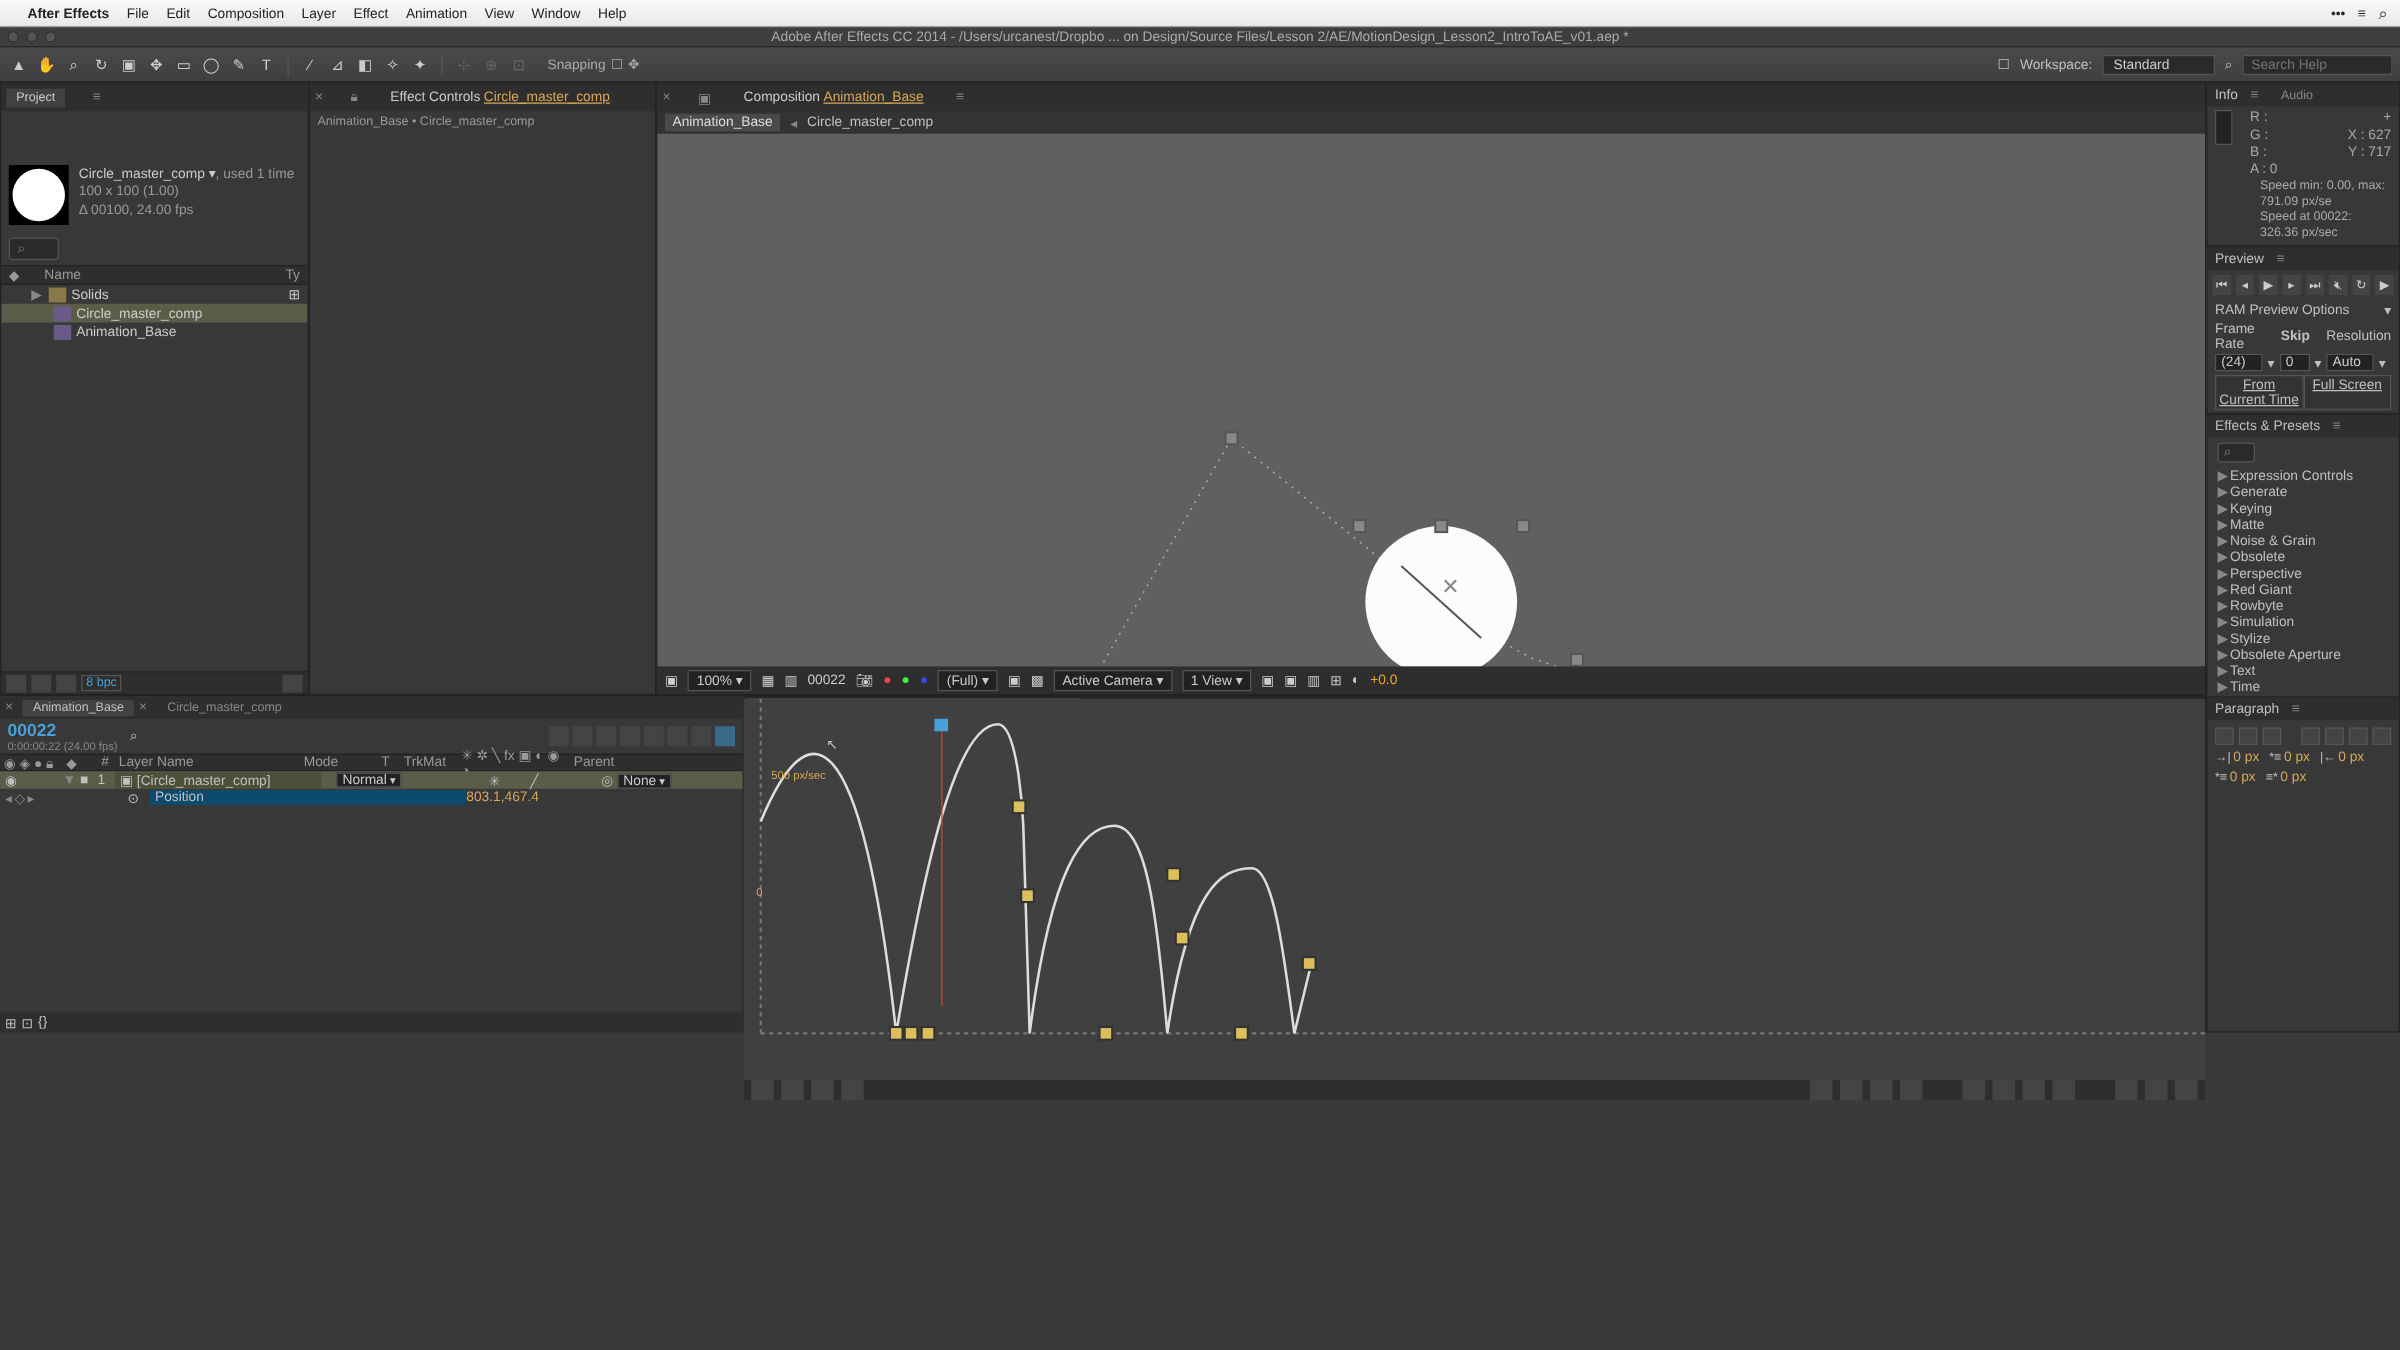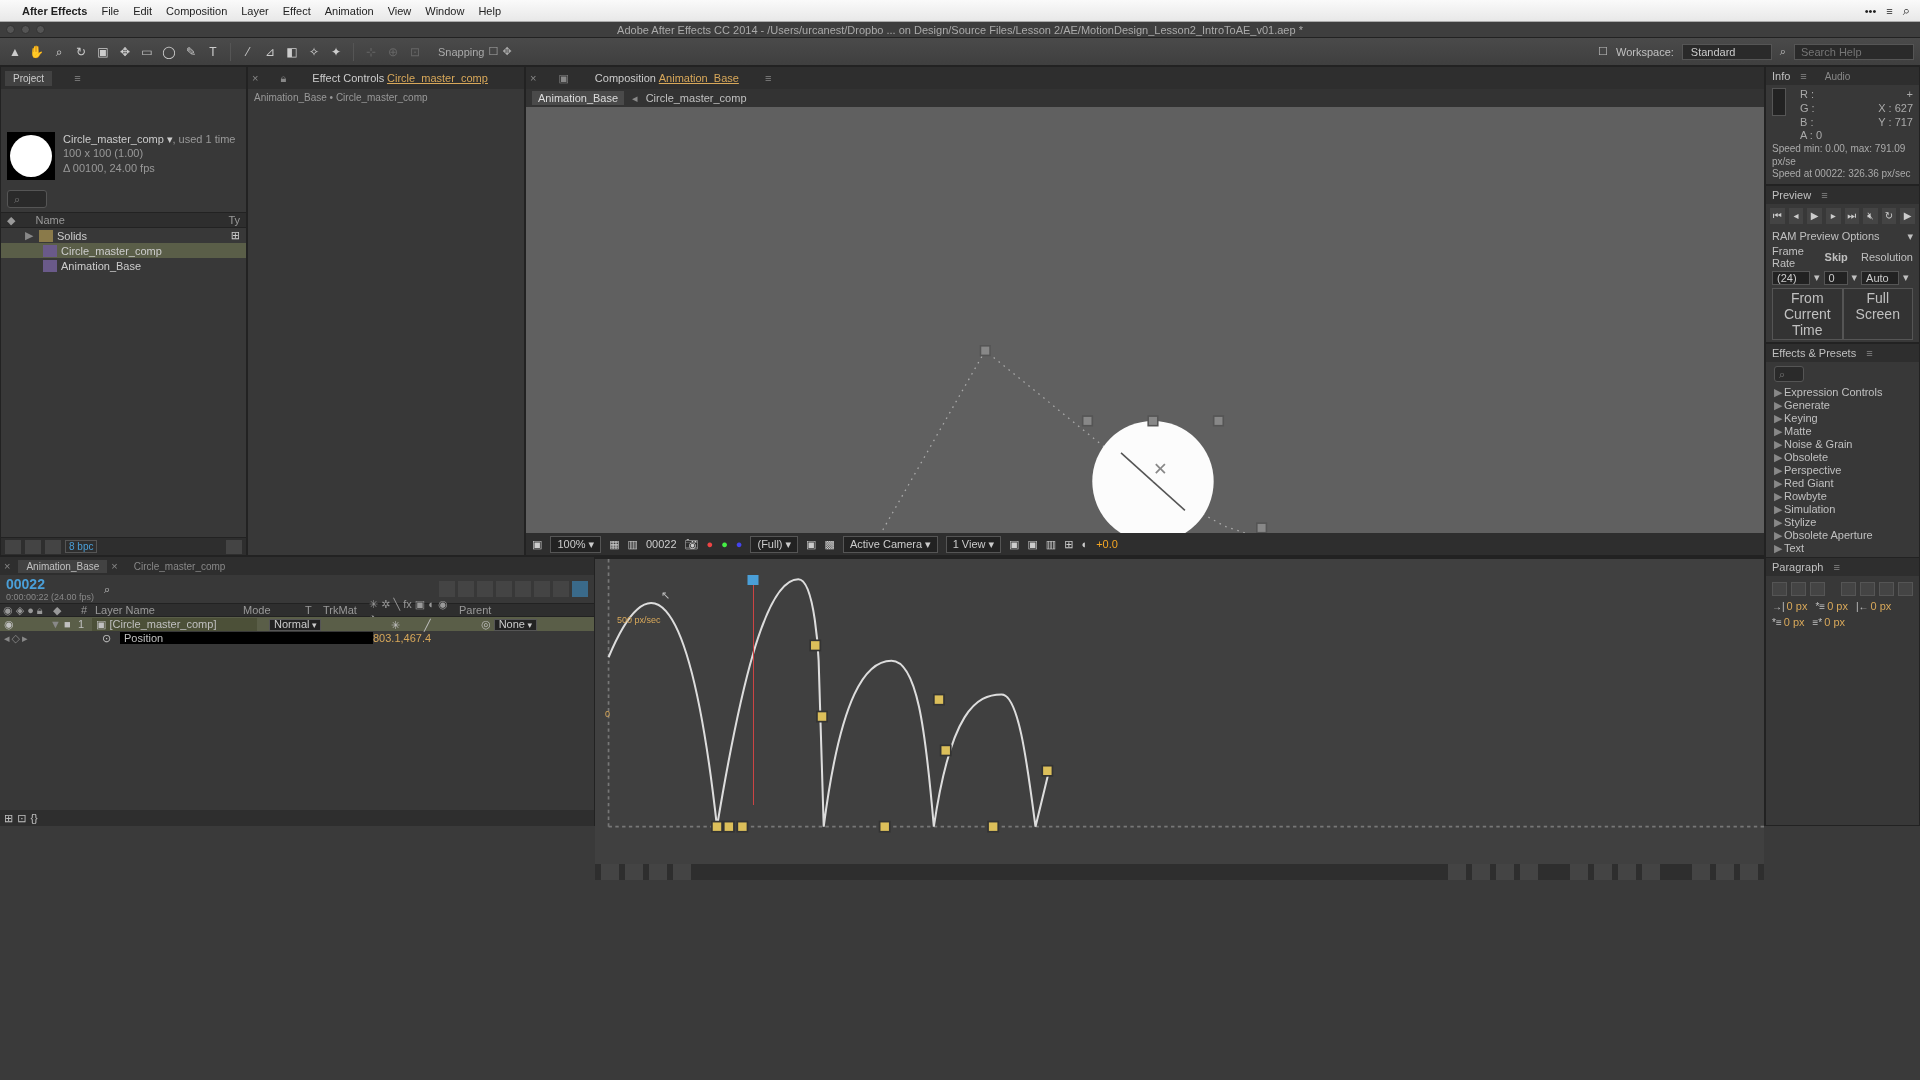--- a/index.html
+++ b/index.html
@@ -72,28 +72,28 @@
 .comp-footer .sel { background: #222; padding: 1px 6px; border: 1px solid #555; }
 .comp-footer .exp { color: #f5a623; }
 
 
 .right-side { width: 155px; display: flex; flex-direction: column; }
 .right-panel { background: #383838; border: 1px solid #222; }
 .right-panel-head { height: 18px; background: #2e2e2e; display: flex; align-items: center; padding: 0 6px; gap: 10px; font-size: 10px; }
 .info-body { padding: 3px 6px; font-size: 10px; line-height: 1.25; color: #aaa; }
 .info-grid { display: flex; gap: 14px; }
 .info-col { }
-.info-speed { font-size: 10px; }
+.info-speed { font-size: 10px; margin-left: 36px; }
 .preview-ctrls { display: flex; justify-content: center; gap: 4px; padding: 4px; }
 .preview-ctrls .pc { width: 18px; height: 16px; background: #444; color: #ccc; display: flex; align-items: center; justify-content: center; font-size: 10px; }
 .ram-opts { padding: 2px 6px; font-size: 10px; }
 .ram-row { display: flex; gap: 4px; align-items: center; margin-top: 2px; }
 .ram-sel { background: #222; border: 1px solid #555; padding: 0 4px; color: #ccc; width: 38px; }
 .ram-btns { display: flex; margin-top: 3px; }
-.ram-btn { flex: 1; background: #333; border: 1px solid #555; padding: 1px 2px; text-align: center; font-size: 14px; }
+.ram-btn { flex: 1; background: #333; border: 1px solid #555; padding: 1px 2px; text-align: center; font-size: 11px; text-decoration: underline; }
 .effects-presets-body { padding: 2px 4px; }
 .ep-search { background: #2a2a2a; border: 1px solid #555; padding: 1px 18px 1px 4px; width: 30px; border-radius: 3px; margin: 2px 0 4px 4px; }
 .ep-item { display: flex; align-items: center; padding: 0 4px; height: 13px; font-size: 10px; }
 .ep-item .tw { width: 10px; color: #888; }
 
 
 .timeline-area { display: flex; height: 270px; border-top: 1px solid #222; }
 .timeline-left { width: 595px; background: #383838; border-right: 1px solid #222; display: flex; flex-direction: column; }
 .tl-tabs { height: 18px; background: #2e2e2e; display: flex; align-items: center; padding: 0 4px; gap: 4px; }
 .tl-tab { padding: 1px 8px; background: #424242; font-size: 10px; }
@@ -544,21 +544,21 @@
       <div class="parent-col"><span>◎</span> <span class="mode-sel" style="width:60px;"><span>None</span> ▾</span></div>
     </div>
     <div class="tl-prop-row">
       <div class="kf-nav">
           <span>◂</span>
           <span>◇</span>
           <span>▸</span>
         </div>
       <div style="width:72px;"></div>
       <div style="width:18px;"><span>⊙</span></div>
-      <div class="layer-name-col" style="width:253px;background:#000000;"><span>Position</span></div>
+      <div class="layer-name-col" style="width:253px;background:#0c4a6e;"><span>Position</span></div>
       <div><span class="prop-val">803.1,467.4</span></div>
     </div>
     <div class="tl-footer">
       <span>⊞</span>
       <span>⊡</span>
       <span>{}</span>
     </div>
   </div>
 
   <div class="timeline-right">

